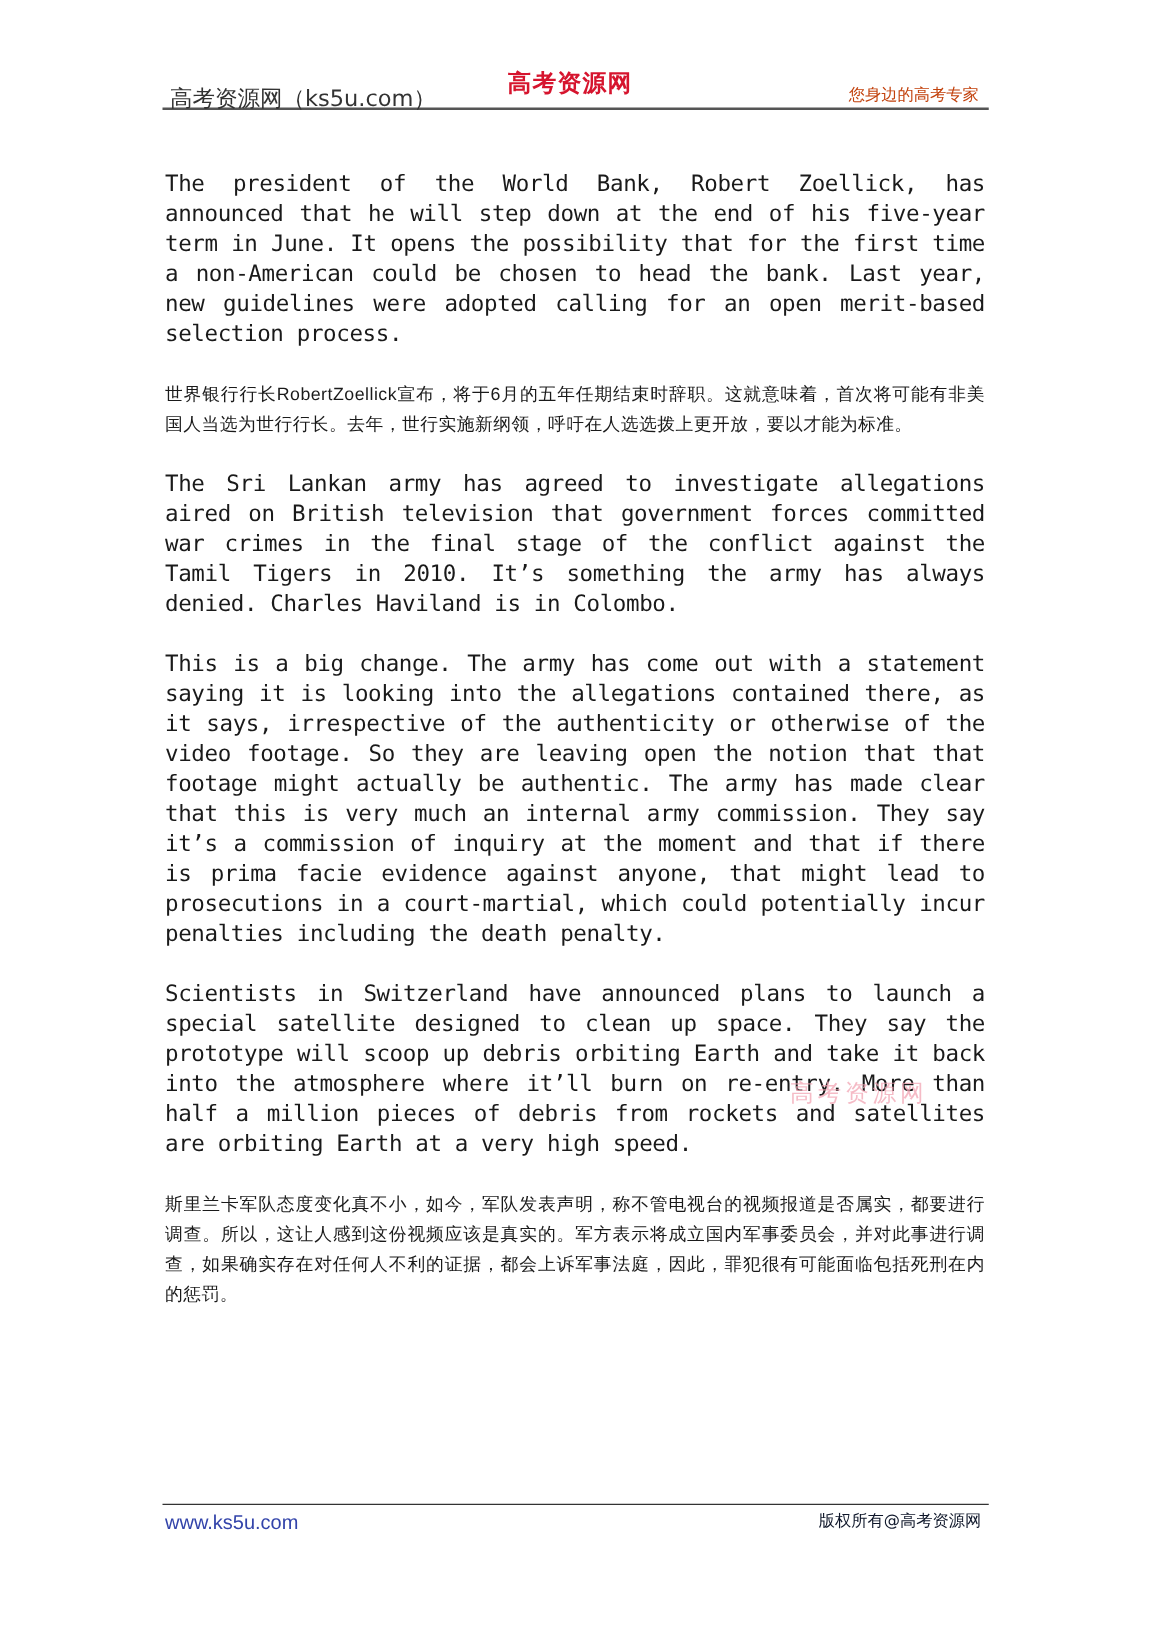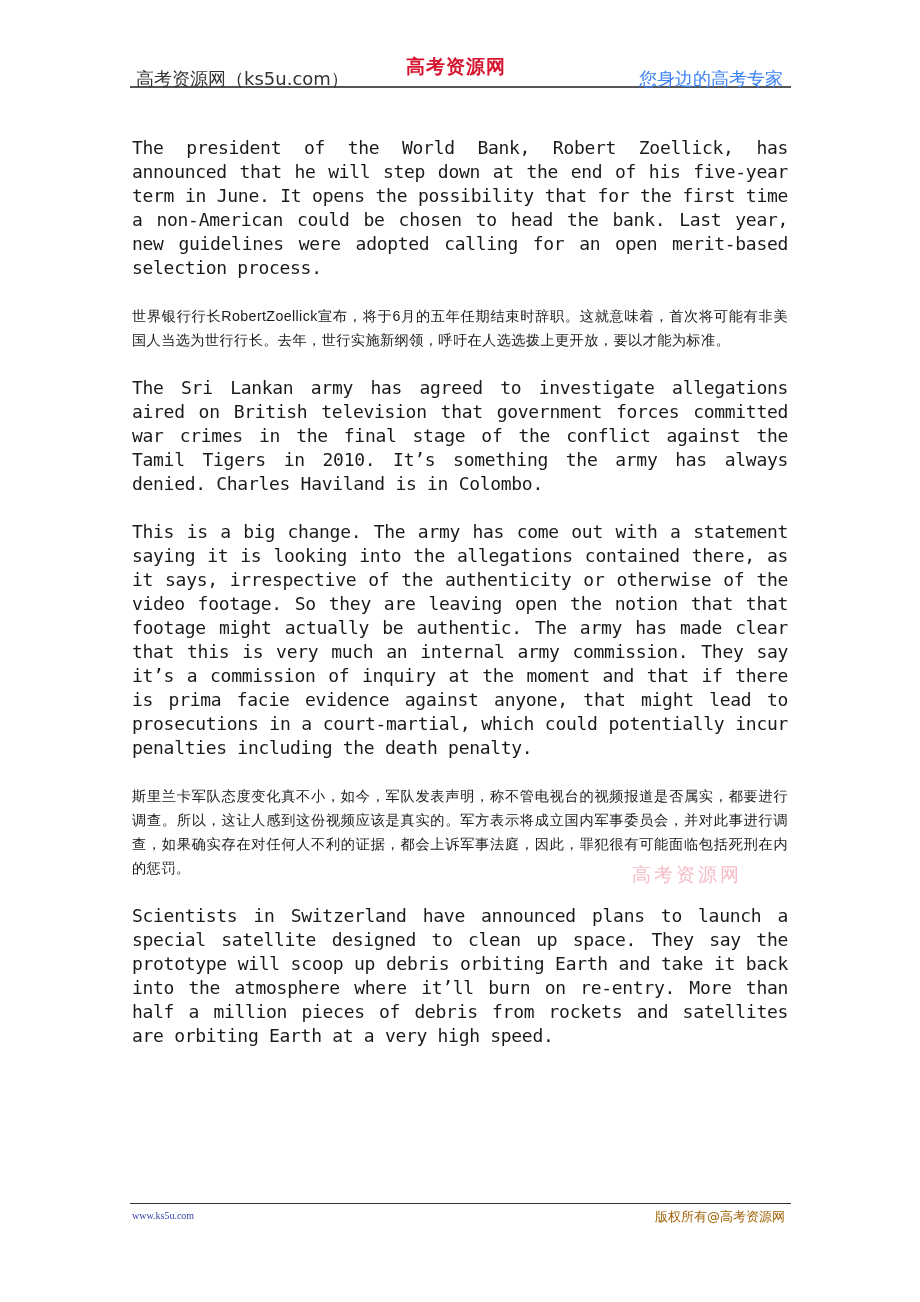--- a/index.html
+++ b/index.html
@@ -38,22 +38,22 @@
       font-size: 19px;
       font-weight: bold;
       color: #d6142e;
       letter-spacing: 1px;
       font-family: "DejaVu Serif", "Liberation Serif", serif;
     }
     .header-right {
       position: absolute;
       right: 8px;
       top: 15px;
-      font-size: 18px;
-      color: #3b82f6;
+      font-size: 13px;
+      color: #c2410c;
       font-family: "DejaVu Sans", "Liberation Sans", sans-serif;
     }
     .content {
       position: absolute;
       left: 132px;
       top: 136px;
       width: 656px;
     }
     .para {
       margin: 0 0 24px 0;
@@ -87,50 +87,50 @@
       left: 130px;
       top: 1203px;
       width: 661px;
       border-top: 1px solid #333333;
       height: 24px;
     }
     .footer-left {
       position: absolute;
       left: 2px;
       top: 6px;
-      font-size: 10px;
+      font-size: 16px;
       color: #3344aa;
-      font-family: Liberation Serif, serif;
+      font-family: Liberation Sans, sans-serif;
       text-decoration: none;
     }
     .footer-right {
       position: absolute;
       right: 6px;
       top: 4px;
       font-size: 13px;
-      color: #a16207;
+      color: #0f172a;
       font-family: "DejaVu Sans", "Liberation Sans", sans-serif;
     }
   </style>
 </head>
 <body>
 
 <div class="page-header">
   <span class="header-left">高考资源网（ks5u.com）</span>
   <span class="header-logo">高考资源网</span>
   <span class="header-right">您身边的高考专家</span>
 </div>
 
 <div class="content">
   <p class="para en">The president of the World Bank, Robert Zoellick, has announced that he will step down at the end of his five-year term in June. It opens the possibility that for the first time a non-American could be chosen to head the bank. Last year, new guidelines were adopted calling for an open merit-based selection process.</p>
   <p class="para zh">世界银行行长RobertZoellick宣布，将于6月的五年任期结束时辞职。这就意味着，首次将可能有非美国人当选为世行行长。去年，世行实施新纲领，呼吁在人选选拨上更开放，要以才能为标准。</p>
   <p class="para en">The Sri Lankan army has agreed to investigate allegations aired on British television that government forces committed war crimes in the final stage of the conflict against the Tamil Tigers in 2010. It’s something the army has always denied. Charles Haviland is in Colombo.</p>
   <p class="para en">This is a big change. The army has come out with a statement saying it is looking into the allegations contained there, as it says, irrespective of the authenticity or otherwise of the video footage. So they are leaving open the notion that that footage might actually be authentic. The army has made clear that this is very much an internal army commission. They say it’s a commission of inquiry at the moment and that if there is prima facie evidence against anyone, that might lead to prosecutions in a court-martial, which could potentially incur penalties including the death penalty.</p>
+  <p class="para en">Scientists in Switzerland have announced plans to launch a special satellite designed to clean up space. They say the prototype will scoop up debris orbiting Earth and take it back into the atmosphere where it’ll burn on re-entry. More than half a million pieces of debris from rockets and satellites are orbiting Earth at a very high speed.</p>
   <p class="para zh">斯里兰卡军队态度变化真不小，如今，军队发表声明，称不管电视台的视频报道是否属实，都要进行调查。所以，这让人感到这份视频应该是真实的。军方表示将成立国内军事委员会，并对此事进行调查，如果确实存在对任何人不利的证据，都会上诉军事法庭，因此，罪犯很有可能面临包括死刑在内的惩罚。</p>
-  <p class="para en">Scientists in Switzerland have announced plans to launch a special satellite designed to clean up space. They say the prototype will scoop up debris orbiting Earth and take it back into the atmosphere where it’ll burn on re-entry. More than half a million pieces of debris from rockets and satellites are orbiting Earth at a very high speed.</p>
 </div>
 
 <div class="watermark">高考资源网</div>
 
 <div class="page-footer">
   <a class="footer-left">www.ks5u.com</a>
   <span class="footer-right">版权所有@高考资源网</span>
 </div>
 
 </body></html>

